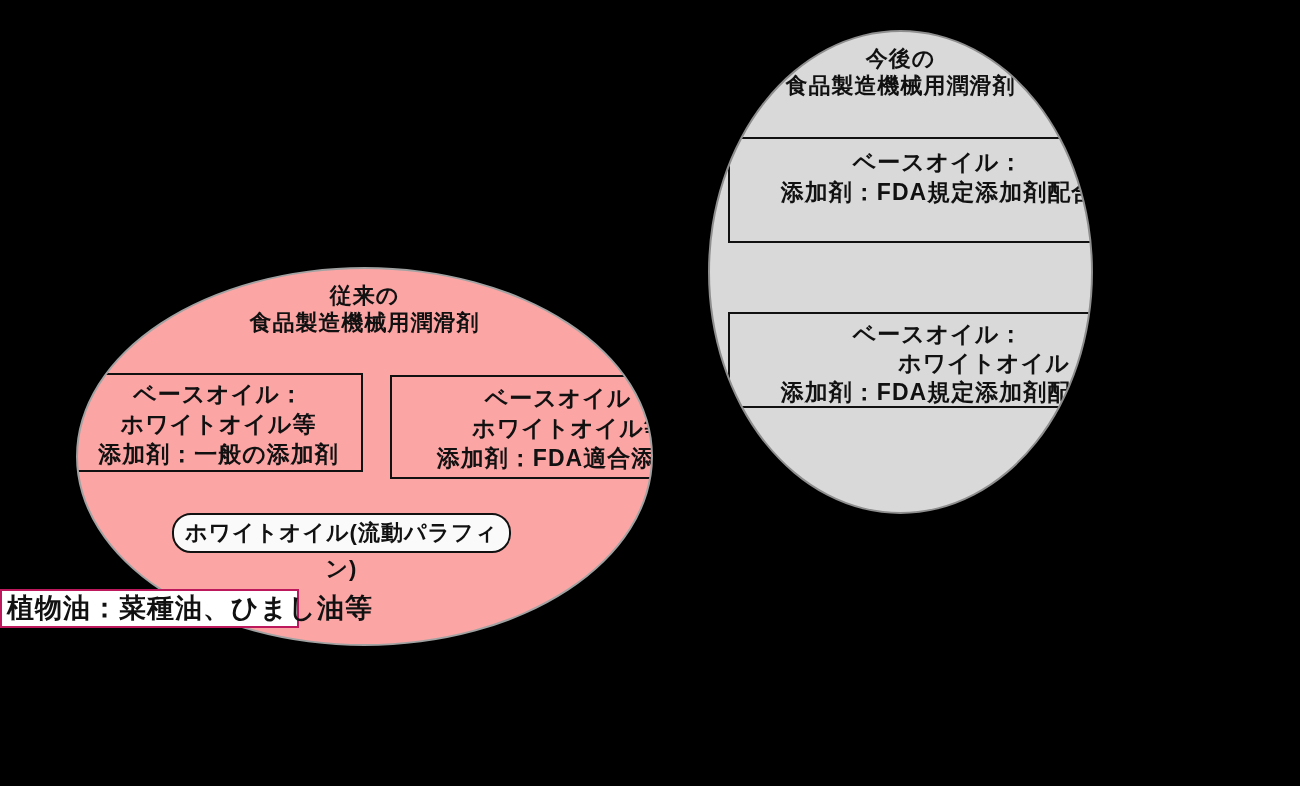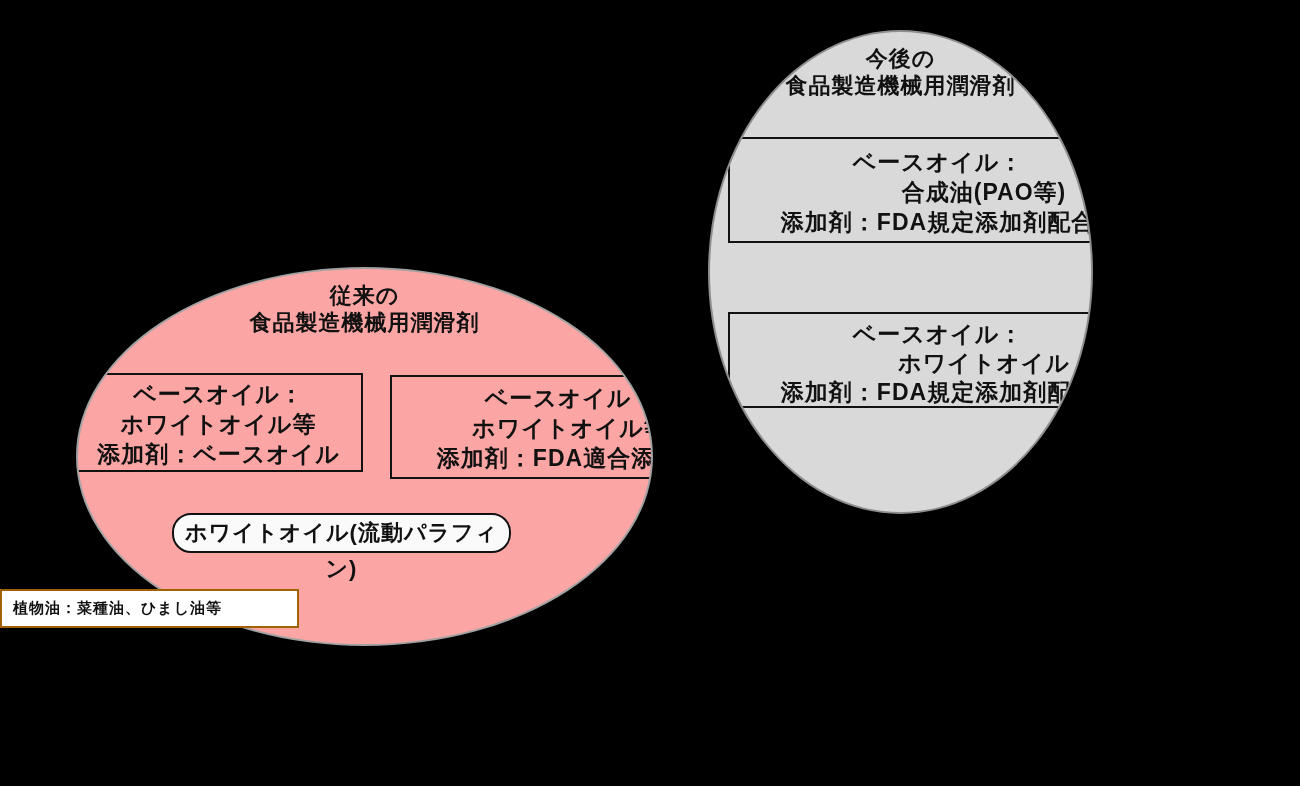--- a/index.html
+++ b/index.html
@@ -37,39 +37,39 @@
   .box-whiteoil-paraffin{
     left:94px;top:244px;width:339px;height:40px;
     background:#fafafa;font-size:22px;line-height:36px;text-align:center;padding:0;border-radius:19px;
   }
   
   .box-synthetic{left:18px;top:105px;width:422px;height:106px;padding:8px 10px 4px 8px;}
   .box-whiteoil{left:18px;top:280px;width:422px;height:96px;padding:6px 10px 4px 8px;line-height:29px;}
   
   .vegbox{
     position:absolute;left:0;top:589px;width:299px;height:39px;box-sizing:border-box;
-    background:#ffffff;border:2px solid #a16207;z-index:5;
-    font-size:15px;line-height:34px;padding-left:11px;white-space:nowrap;
+    background:#ffffff;border:2px solid #be185d;z-index:5;
+    font-size:27px;line-height:34px;padding-left:5px;white-space:nowrap;
   }
 </style>
 </head>
 <body>
 
 <div class="stage">
 
   <div class="ellipse left">
     <div class="etitle">
       <div class="row">従来の</div>
       <div class="row">食品製造機械用潤滑剤</div>
     </div>
 
     <div class="bbox box-general">
       <div class="row r-left">ベースオイル：</div>
       <div class="row r-center">ホワイトオイル等</div>
-      <div class="row r-left">添加剤：ベースオイル</div>
+      <div class="row r-left">添加剤：一般の添加剤</div>
     </div>
 
     <div class="bbox box-fda-compat">
       <div class="row r-left">ベースオイル：</div>
       <div class="row r-center">ホワイトオイル等</div>
       <div class="row r-left">添加剤：FDA適合添加剤</div>
     </div>
 
     <div class="bbox box-whiteoil-paraffin">
       <span>ホワイトオイル(流動パラフィン)</span>
@@ -77,21 +77,20 @@
   </div>
 
   <div class="ellipse right">
     <div class="etitle">
       <div class="row">今後の</div>
       <div class="row">食品製造機械用潤滑剤</div>
     </div>
 
     <div class="bbox box-synthetic">
       <div class="row r-left">ベースオイル：</div>
-      <div class="row r-center shift">合成油(PAO等)</div>
       <div class="row r-left">添加剤：FDA規定添加剤配合</div>
     </div>
 
     <div class="bbox box-whiteoil">
       <div class="row r-left">ベースオイル：</div>
       <div class="row r-center shift">ホワイトオイル</div>
       <div class="row r-left">添加剤：FDA規定添加剤配合</div>
     </div>
   </div>
 

